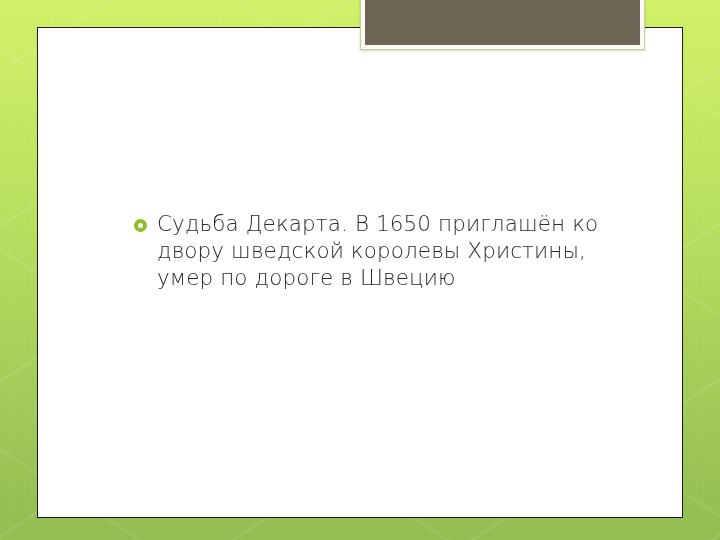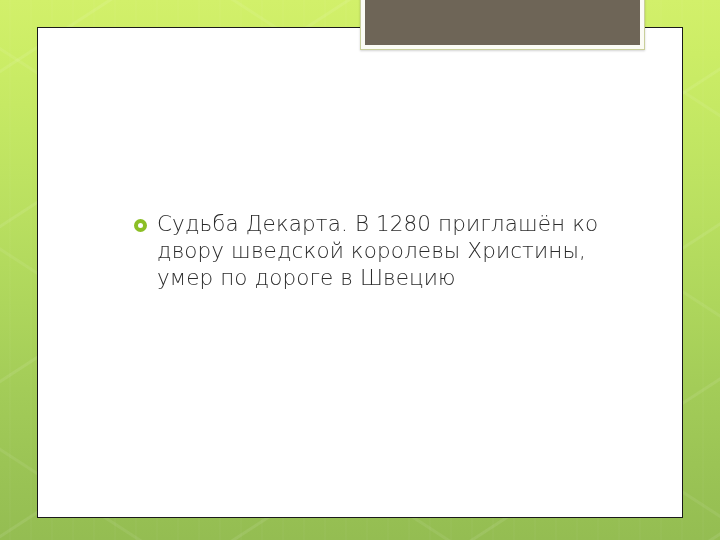--- a/index.html
+++ b/index.html
@@ -129,21 +129,21 @@
 
 <div id="slide">
 
   <div id="bg-texture"></div>
 
   <div id="content-panel">
 
     <div id="body-text">
       <div class="bullet-row">
         <span class="bullet-marker"></span>
-        <span class="bullet-text">Судьба Декарта. В 1280 приглашён ко двору шведской королевы Христины, умер по дороге в Швецию</span>
+        <span class="bullet-text">Судьба Декарта. В 1650 приглашён ко двору шведской королевы Христины, умер по дороге в Швецию</span>
       </div>
     </div>
 
   </div>
 
   <div id="top-picture-frame">
     <div id="top-picture"></div>
   </div>
 
 </div>

